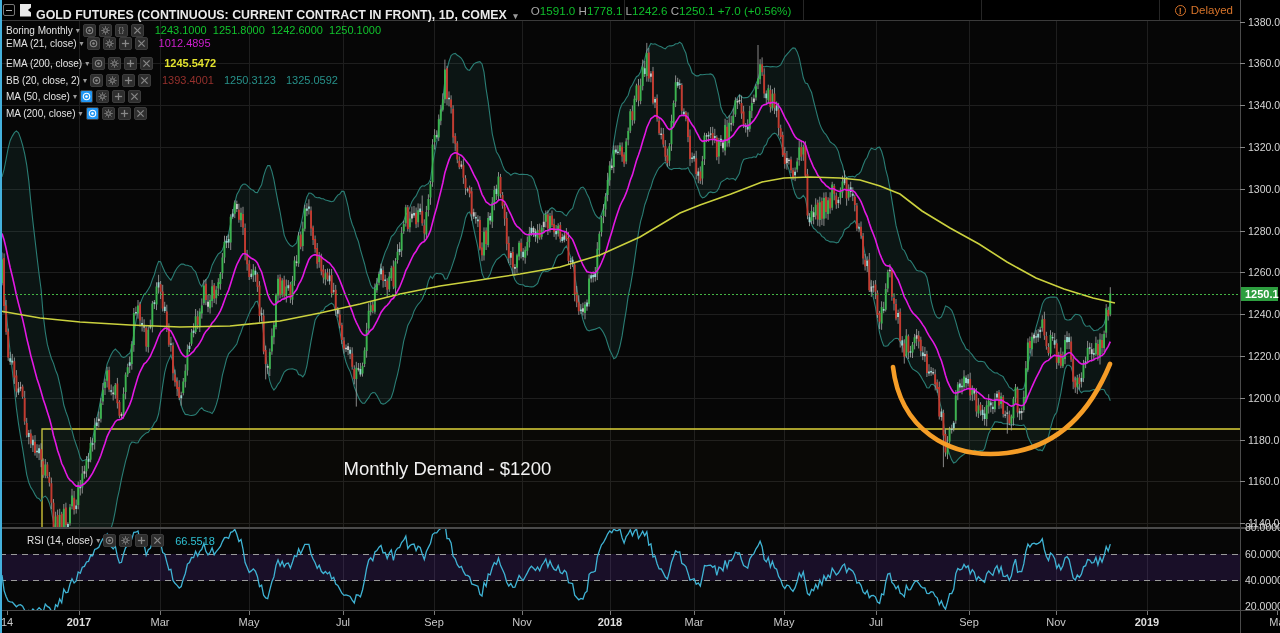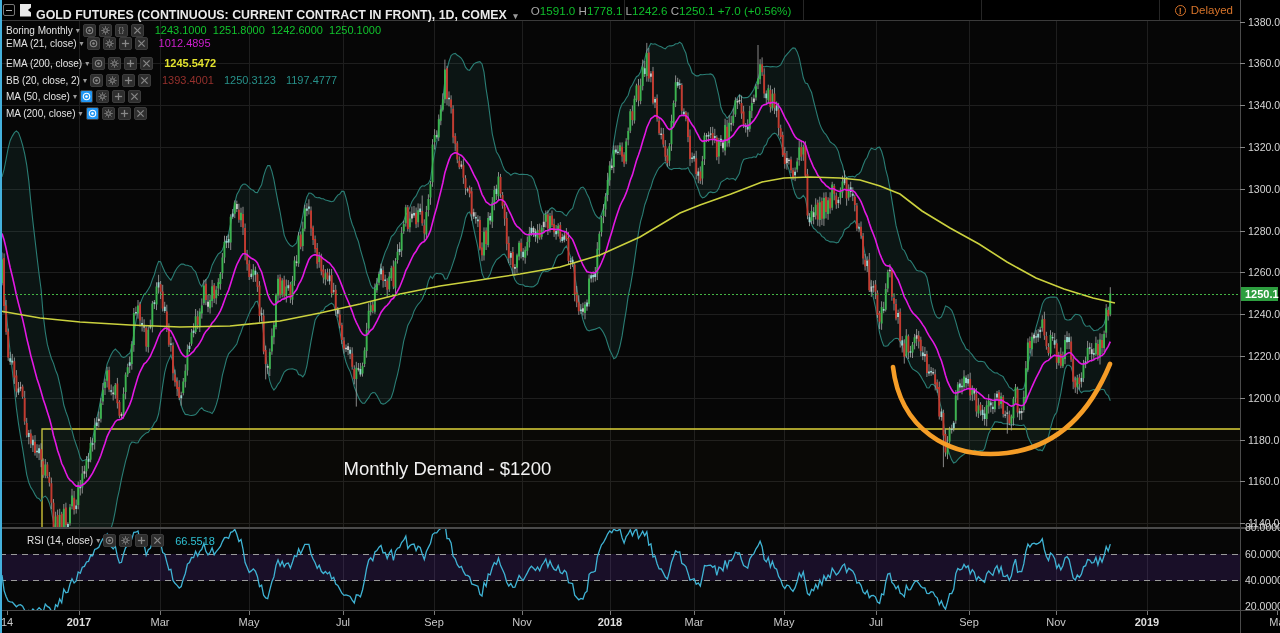--- a/index.html
+++ b/index.html
@@ -322,21 +322,21 @@
       <span class="b" style="background:#2e2e2e;color:#888">
         <svg width="9" height="9" viewBox="0 0 10 10">
           <g stroke="currentColor" stroke-width="1.4">
             <line x1="1.5" y1="1.5" x2="8.5" y2="8.5"></line>
             <line x1="8.5" y1="1.5" x2="1.5" y2="8.5"></line>
           </g>
         </svg>
       </span>
       <span class="v" style="color:#96312d;margin-left:8px">1393.4001</span>
       <span class="v" style="color:#27918a;margin-left:10px">1250.3123</span>
-      <span class="v" style="color:#27918a;margin-left:10px">1197.4777</span>
+      <span class="v" style="color:#27918a;margin-left:10px">1325.0592</span>
     </div>
 <div class="lr" style="top:88.6px">
       <span class="ll">MA (50, close)</span>
       <span class="car">▾</span>
       <span class="b" style="background:#2196f3;color:#fff">
         <svg width="9" height="9" viewBox="0 0 10 10">
           <circle cx="5" cy="5" r="3.6" fill="none" stroke="currentColor" stroke-width="1.2"></circle>
           <circle cx="5" cy="5" r="1.4" fill="currentColor"></circle>
         </svg>
       </span>

